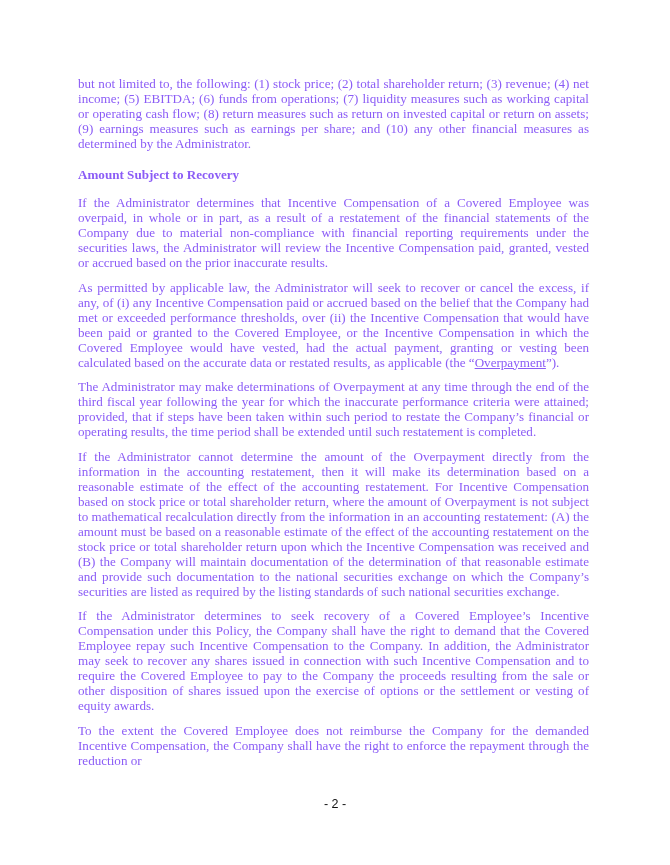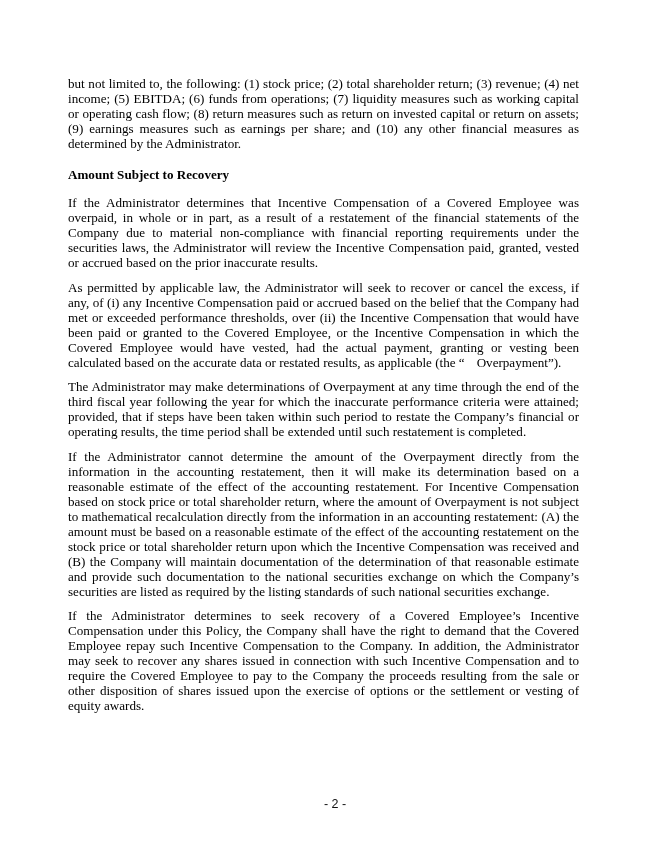--- a/index.html
+++ b/index.html
@@ -16,40 +16,40 @@
     .page {
       position: absolute;
       left: 0;
       top: 0;
       width: 670px;
       height: 865px;
       background: #ffffff;
     }
     .content {
       position: absolute;
-      left: 68px;
+      left: 78px;
       top: 76px;
       width: 511px;
       font-family: "Liberation Serif", serif;
       font-size: 13.1px;
       line-height: 15px;
-      color: #000000;
+      color: #8b5cf6;
     }
     .para {
       margin: 0 0 9.5px 0;
       text-align: justify;
     }
     .heading {
       margin: 16px 0 13px 0;
       font-weight: bold;
       font-size: 13.1px;
       line-height: 15px;
     }
     .underline {
-      margin-left: 12px;
+      text-decoration: underline;
     }
     .page-number {
       position: absolute;
       left: 0;
       top: 797px;
       width: 670px;
       text-align: center;
       font-family: "Liberation Sans", sans-serif;
       font-size: 12.5px;
       color: #111111;
@@ -69,17 +69,18 @@
 
     <p class="para"><span>As permitted by applicable law, the Administrator will seek to recover or cancel the excess, if any, of (i) any Incentive Compensation paid or accrued based on the belief that the Company had met or exceeded performance thresholds, over (ii) the Incentive Compensation that would have been paid or granted to the Covered Employee, or the Incentive Compensation in which the Covered Employee would have vested, had the actual payment, granting or vesting been calculated based on the accurate data or restated results, as applicable (the “</span><span class="underline">Overpayment</span><span>”).</span></p>
 
     <p class="para">The Administrator may make determinations of Overpayment at any time through the end of the third fiscal year following the year for which the inaccurate performance criteria were attained; provided, that if steps have been taken within such period to restate the Company’s financial or operating results, the time period shall be extended until such restatement is completed.</p>
 
     <p class="para">If the Administrator cannot determine the amount of the Overpayment directly from the information in the accounting restatement, then it will make its determination based on a reasonable estimate of the effect of the accounting restatement. For Incentive Compensation based on stock price or total shareholder return, where the amount of Overpayment is not subject to mathematical recalculation directly from the information in an accounting restatement: (A) the amount must be based on a reasonable estimate of the effect of the accounting restatement on the stock price or total shareholder return upon which the Incentive Compensation was received and (B) the Company will maintain documentation of the determination of that reasonable estimate and provide such documentation to the national securities exchange on which the Company’s securities are listed as required by the listing standards of such national securities exchange.</p>
 
 
     <p class="para">If the Administrator determines to seek recovery of a Covered Employee’s Incentive Compensation under this Policy, the Company shall have the right to demand that the Covered Employee repay such Incentive Compensation to the Company. In addition, the Administrator may seek to recover any shares issued in connection with such Incentive Compensation and to require the Covered Employee to pay to the Company the proceeds resulting from the sale or other disposition of shares issued upon the exercise of options or the settlement or vesting of equity awards.</p>
 
+    <p class="para">To the extent the Covered Employee does not reimburse the Company for the demanded Incentive Compensation, the Company shall have the right to enforce the repayment through the reduction or</p>
 
   </div>
 
   <div class="page-number">- 2 -</div>
 </div>
 
 </body></html>

